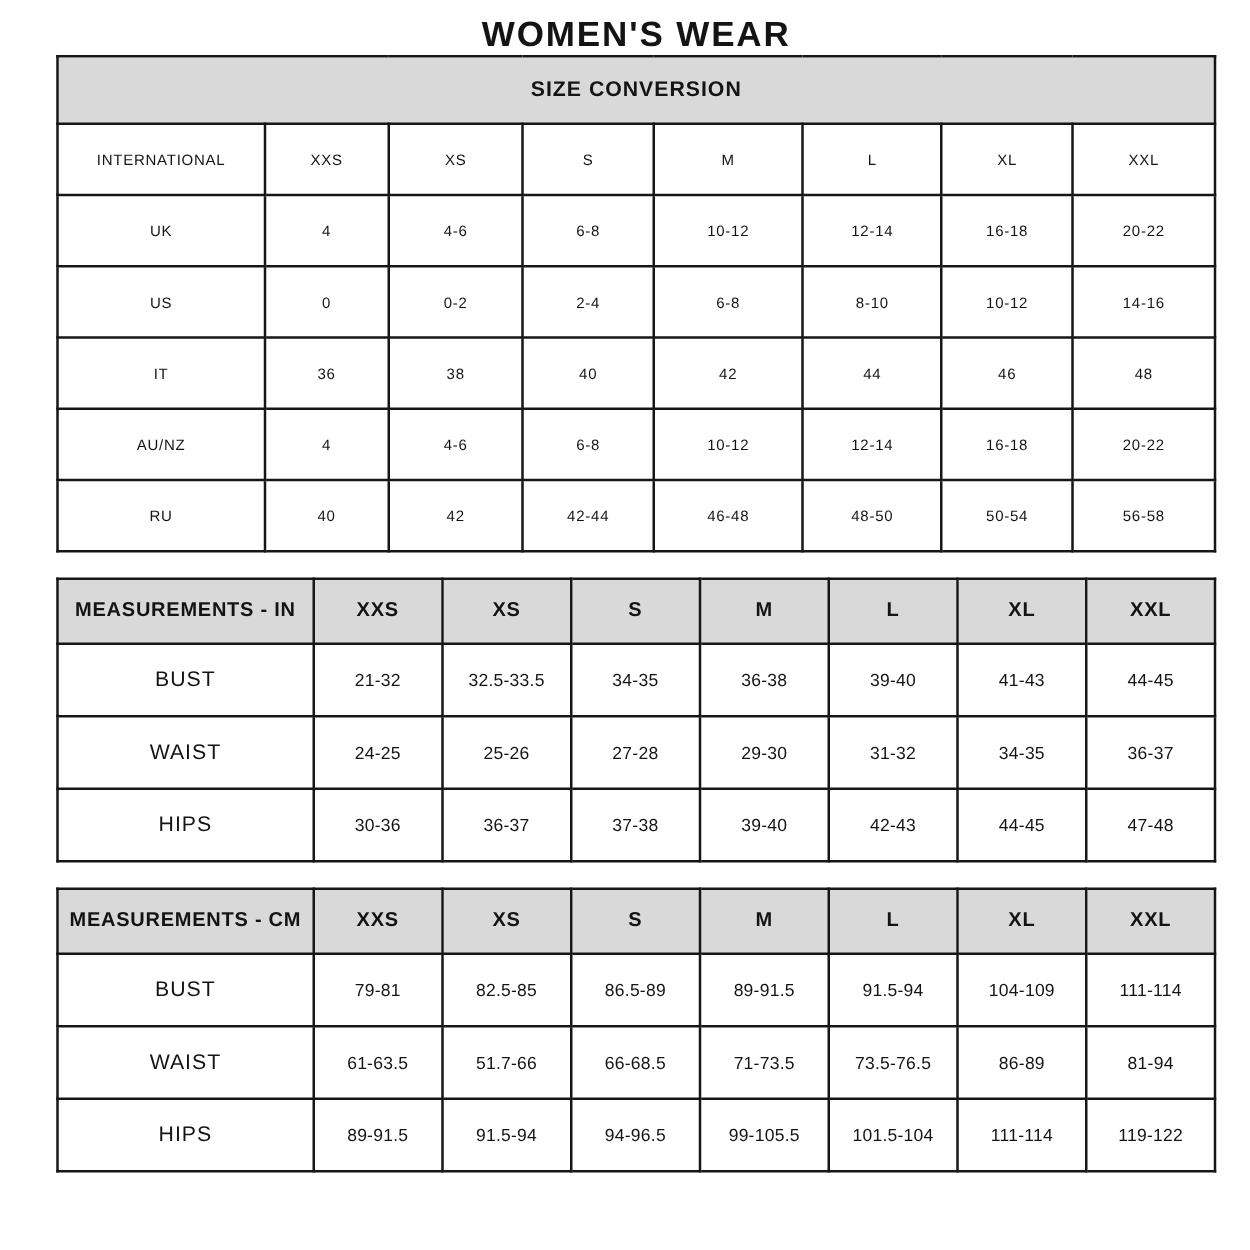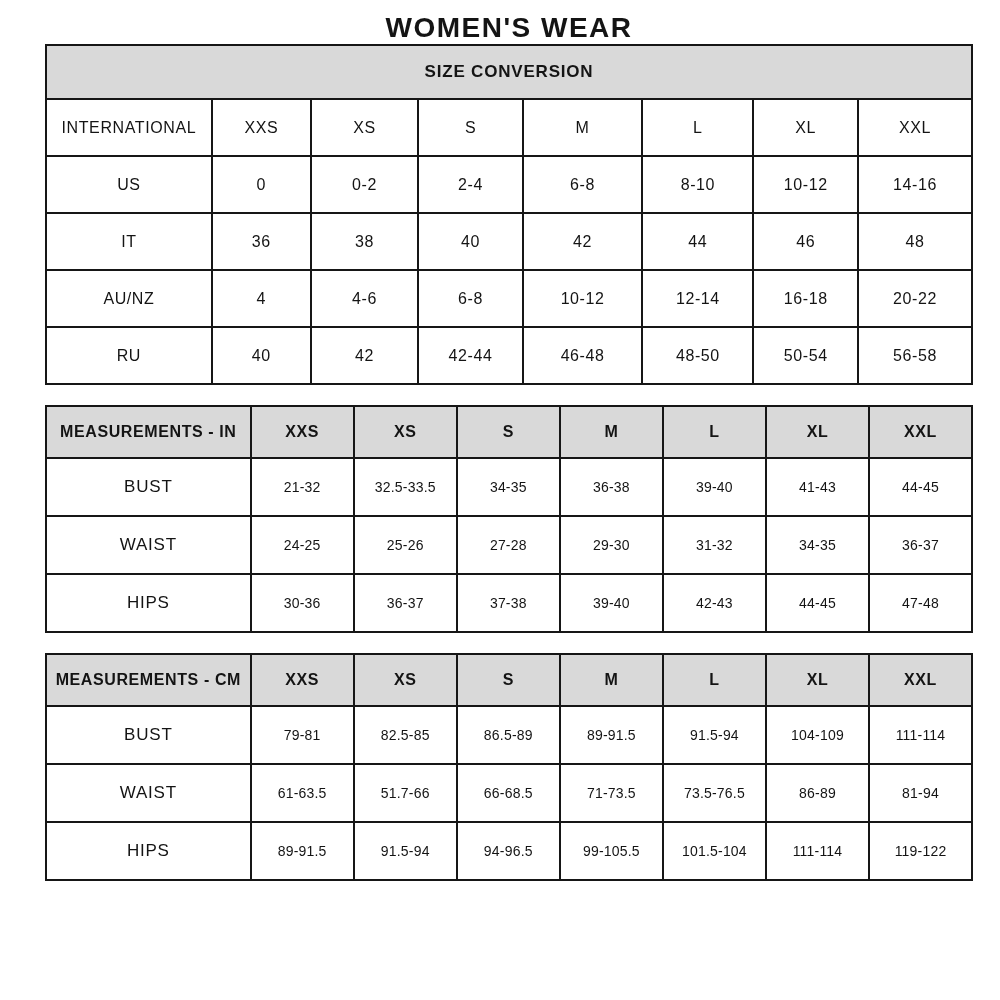--- a/index.html
+++ b/index.html
@@ -48,21 +48,21 @@
   }
   
   .t1 { margin-bottom: 4px; }
   .t1 .merged-header {
     background: var(--header-bg);
     height: 54px;
     font-size: 17px;
     font-weight: 700;
     letter-spacing: 0.8px;
   }
-  .t1 td { height: 57px; font-size: 16px; letter-spacing: 0.6px; }
+  .t1 td { height: 57px; font-size: 12px; letter-spacing: 0.6px; }
   
   .tm { margin-bottom: 13px; margin-top: 20px; }
   .tm .hdr-cell {
     background: var(--header-bg);
     height: 52px;
     font-size: 16px;
     font-weight: 700;
     letter-spacing: 0.6px;
   }
   .tm td { height: 58px; }
@@ -95,20 +95,30 @@
         <td>INTERNATIONAL</td>
         <td>XXS</td>
         <td>XS</td>
         <td>S</td>
         <td>M</td>
         <td>L</td>
         <td>XL</td>
         <td>XXL</td>
       </tr>
       <tr>
+        <td>UK</td>
+        <td>4</td>
+        <td>4-6</td>
+        <td>6-8</td>
+        <td>10-12</td>
+        <td>12-14</td>
+        <td>16-18</td>
+        <td>20-22</td>
+      </tr>
+      <tr>
         <td>US</td>
         <td>0</td>
         <td>0-2</td>
         <td>2-4</td>
         <td>6-8</td>
         <td>8-10</td>
         <td>10-12</td>
         <td>14-16</td>
       </tr>
       <tr>

